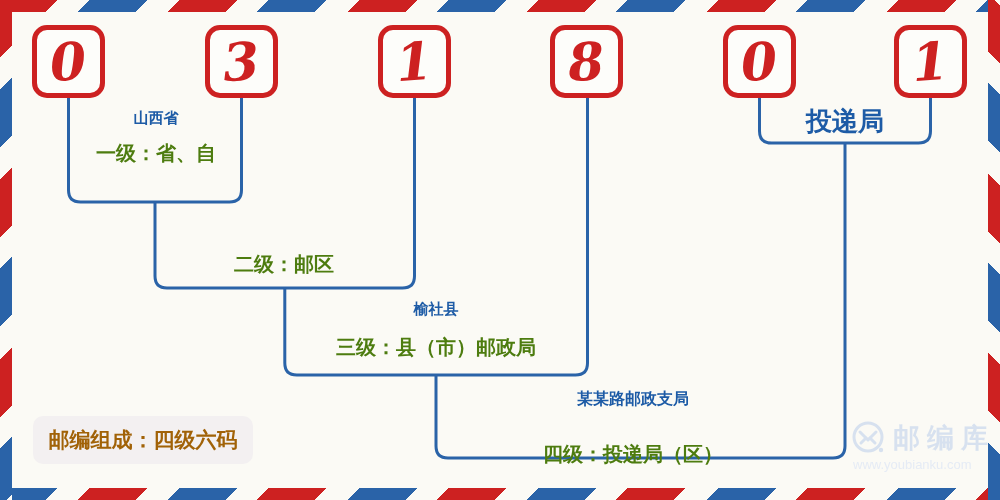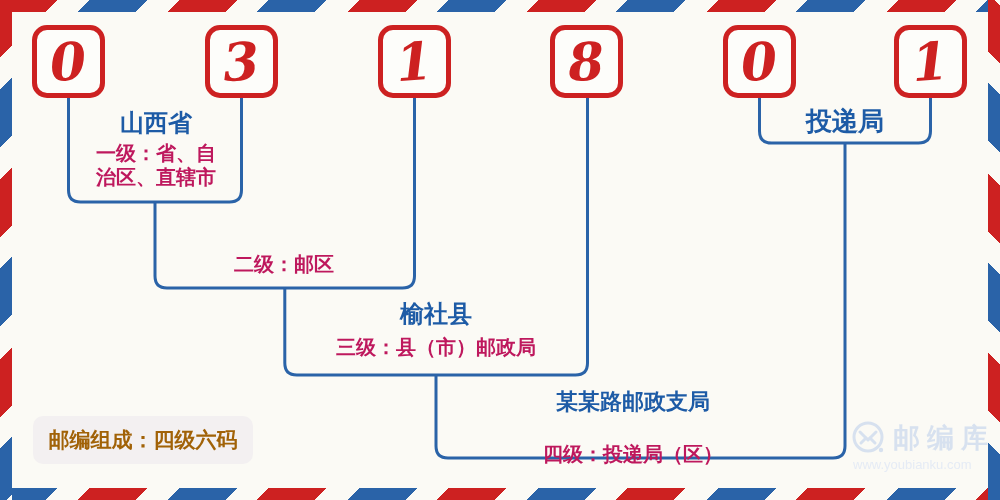--- a/index.html
+++ b/index.html
@@ -35,28 +35,28 @@
   }
   .db1{left:32px;} .db2{left:205px;} .db3{left:378px;}
   .db4{left:550px;} .db5{left:723px;} .db6{left:894px;}
 
   
   #connectors{position:absolute;left:0;top:0;z-index:1;}
   #connectors path{stroke:#2a63a8;stroke-width:3;fill:none;}
 
   
   .anno{position:absolute;z-index:2;text-align:center;transform:translateX(-50%);white-space:nowrap;}
-  .place{color:#1d5ba6;font-weight:bold;font-size:24px;line-height:1.1;}
-  .lvl{color:#be185d;font-weight:bold;font-size:20px;line-height:1.2;}
+  .place{color:#1d5ba6;font-weight:bold;font-size:15px;line-height:1.1;}
+  .lvl{color:#4d7c0f;font-weight:bold;font-size:20px;line-height:1.2;}
   .a-l1p{left:156px;top:110px;}
   .a-l1l{left:156px;top:141px;}
   .a-l2l{left:284px;top:252px;}
   .a-l3p{left:436px;top:301px;}
   .a-l3l{left:436px;top:335px;}
-  .a-l4p{left:633px;top:390px;font-size:22px;}
+  .a-l4p{left:633px;top:390px;font-size:16px;}
   .a-l4l{left:633px;top:442px;}
   .a-dlv{left:845px;top:107px;font-size:26px;}
 
   
   .badge{
     position:absolute;left:33px;top:416px;width:220px;height:48px;z-index:2;
     background:#f3f0f1;border-radius:10px;
     display:flex;align-items:center;justify-content:center;
   }
   .badge span{color:#a16207;font-weight:bold;font-size:21px;white-space:nowrap;}
@@ -98,21 +98,20 @@
 <div class="digit-box db5">
     <span class="digit">0</span>
   </div>
 <div class="digit-box db6">
     <span class="digit">1</span>
   </div>
 
 <div class="anno place a-l1p">山西省</div>
 <div class="anno lvl a-l1l">
   <div>一级：省、自</div>
-  <div>治区、直辖市</div>
 </div>
 <div class="anno lvl a-l2l">二级：邮区</div>
 <div class="anno place a-l3p">榆社县</div>
 <div class="anno lvl a-l3l">三级：县（市）邮政局</div>
 <div class="anno place a-l4p">某某路邮政支局</div>
 <div class="anno lvl a-l4l">四级：投递局（区）</div>
 <div class="anno place a-dlv">投递局</div>
 
 <div class="badge">
   <span>邮编组成：四级六码</span>

